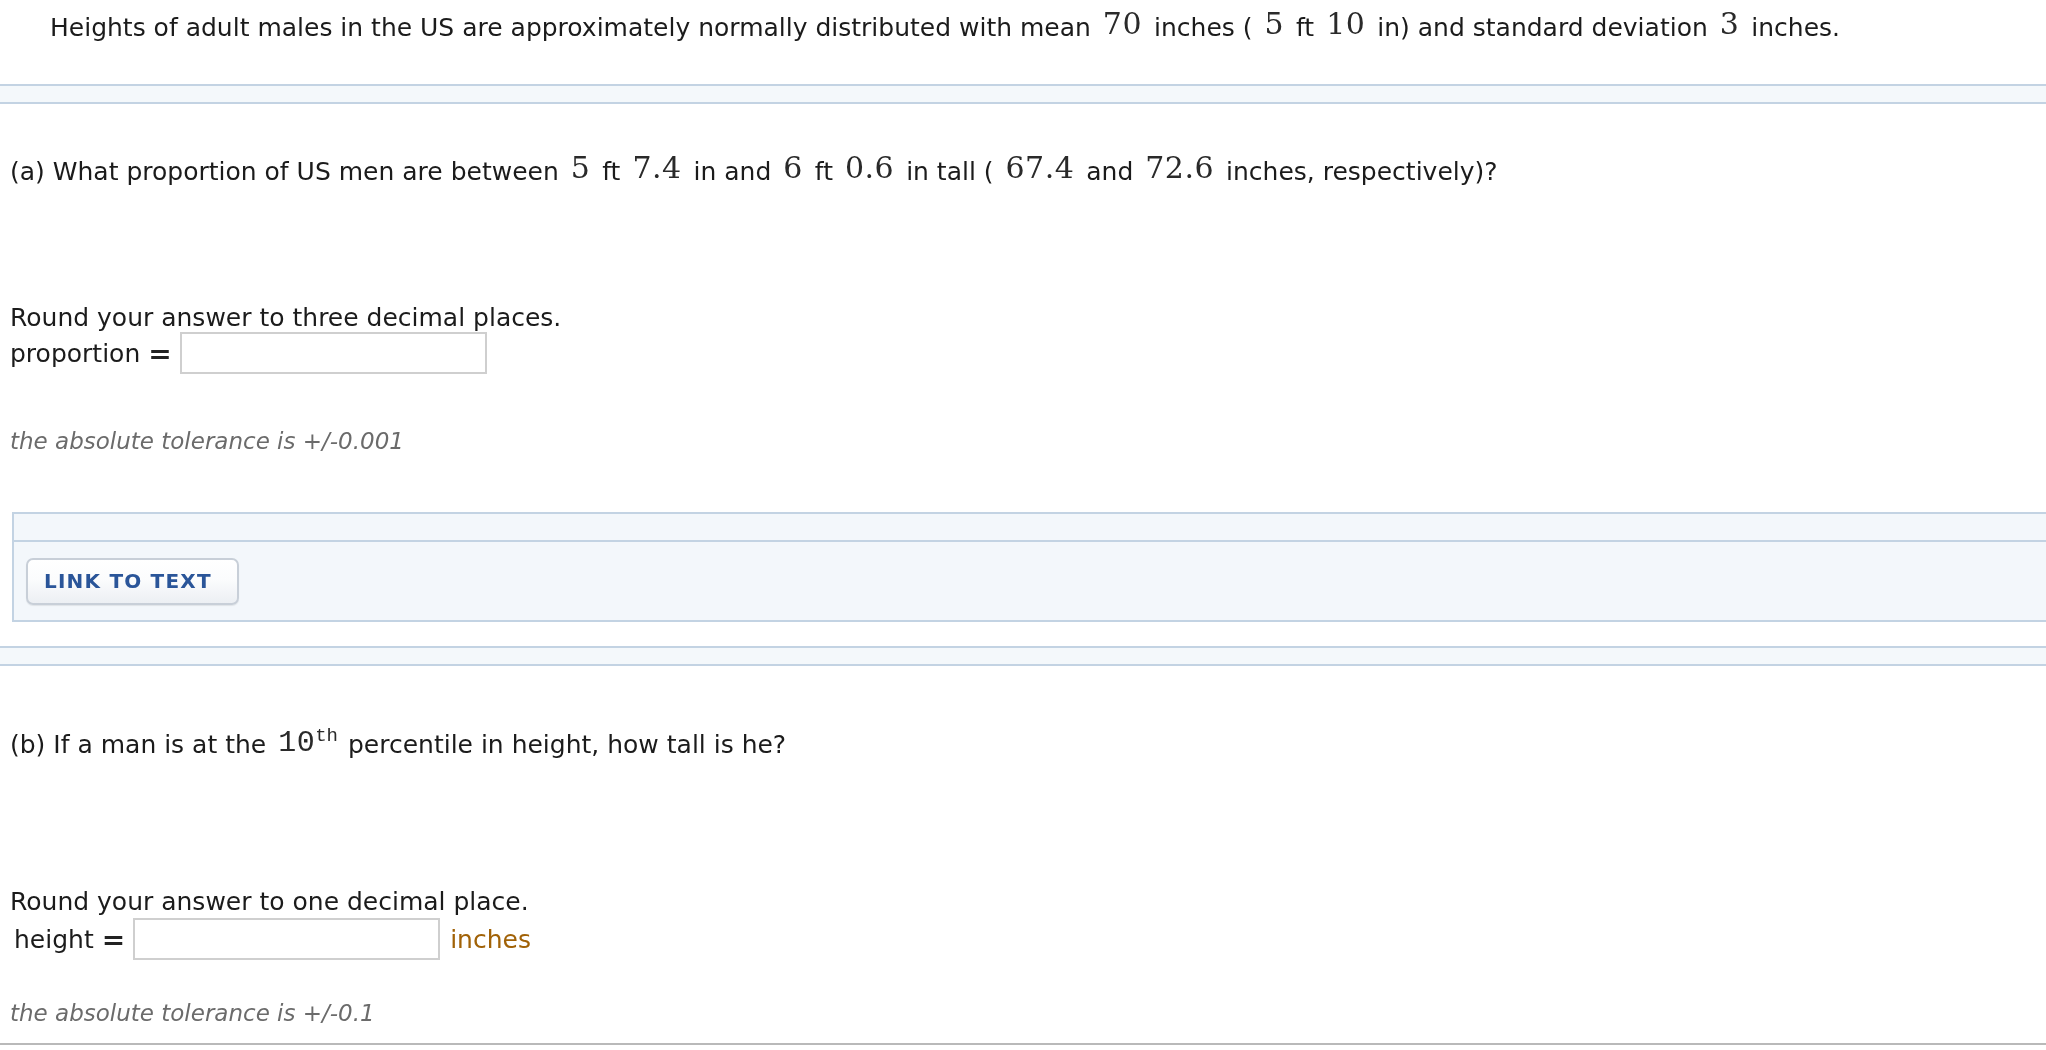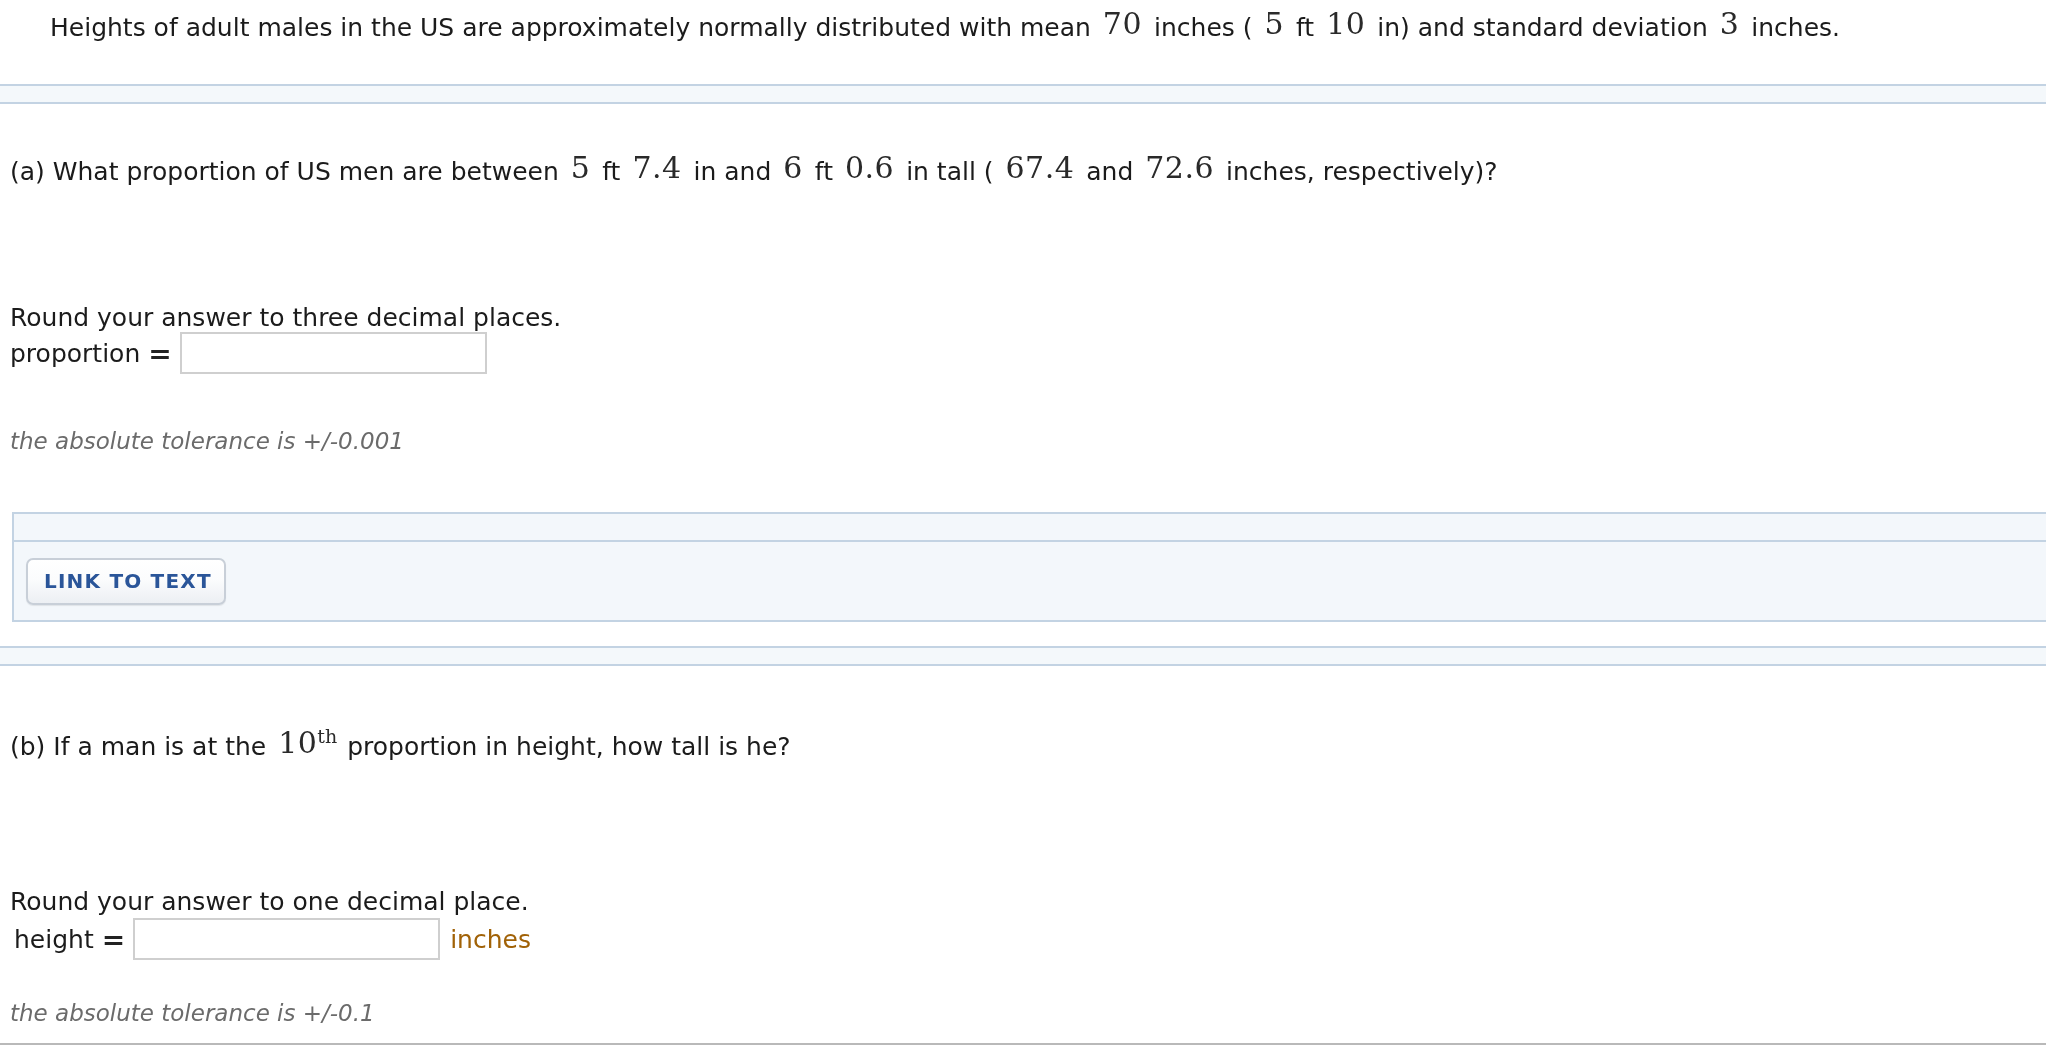--- a/index.html
+++ b/index.html
@@ -27,20 +27,21 @@
     font-family: "DejaVu Serif", serif;
     font-size: 30px;
     color: #2a2a2a;
     vertical-align: 2px;
     letter-spacing: 0.5px;
     padding: 0 4px;
   }
   .mathval.sup-host {
     position: relative;
     padding-right: 2px;
+    font-family: Liberation Mono, monospace;
   }
   .mathval .sup {
     font-size: 19px;
     vertical-align: 10px;
     letter-spacing: 0;
   }
   .eqsign {
     font-family: "DejaVu Serif", serif;
     font-size: 28px;
     font-weight: 700;
@@ -142,21 +143,21 @@
   #lt-button {
     display: inline-block;
     font-family: "DejaVu Sans", sans-serif;
     font-size: 20px;
     font-weight: 700;
     letter-spacing: 1.2px;
     color: #2a5599;
     background: linear-gradient(to bottom, #ffffff 0%, #fbfcfd 45%, #eceff3 100%);
     border: 2px solid #c8cfd8;
     border-radius: 7px;
-    padding: 9px 12px 10px 16px;
+    padding: 9px 25px 10px 16px;
     box-shadow: 0 1px 1px rgba(0,0,0,0.08);
     cursor: pointer;
     white-space: nowrap;
   }
 </style>
 </head>
 <body>
 
 <div id="stem" class="qtext">
   <span>Heights of adult males in the US are approximately normally distributed with mean</span>
@@ -203,21 +204,21 @@
   <div id="lt-body">
     <span id="lt-button">LINK TO TEXT</span>
   </div>
 </div>
 
 <div id="sep-mid" class="sep-bar"></div>
 
 <div class="part-question qtext" style="top:725px;">
   <span>(b) If a man is at the</span>
   <span class="mathval sup-host"><span>10</span><span class="sup">th</span></span>
-  <span>proportion in height, how tall is he?</span>
+  <span>percentile in height, how tall is he?</span>
 </div>
 
 <div class="round-note" style="top:842px;">Round your answer to one decimal place.</div>
 
 <div class="answer-row" style="left:14px; top:918px;">
   <span class="answer-label">height</span>
   <span class="eqsign">=</span>
   <input class="ansbox" style="width: 307px;" type="text" placeholder="">
   <span class="unit-after">inches</span>
 </div>

